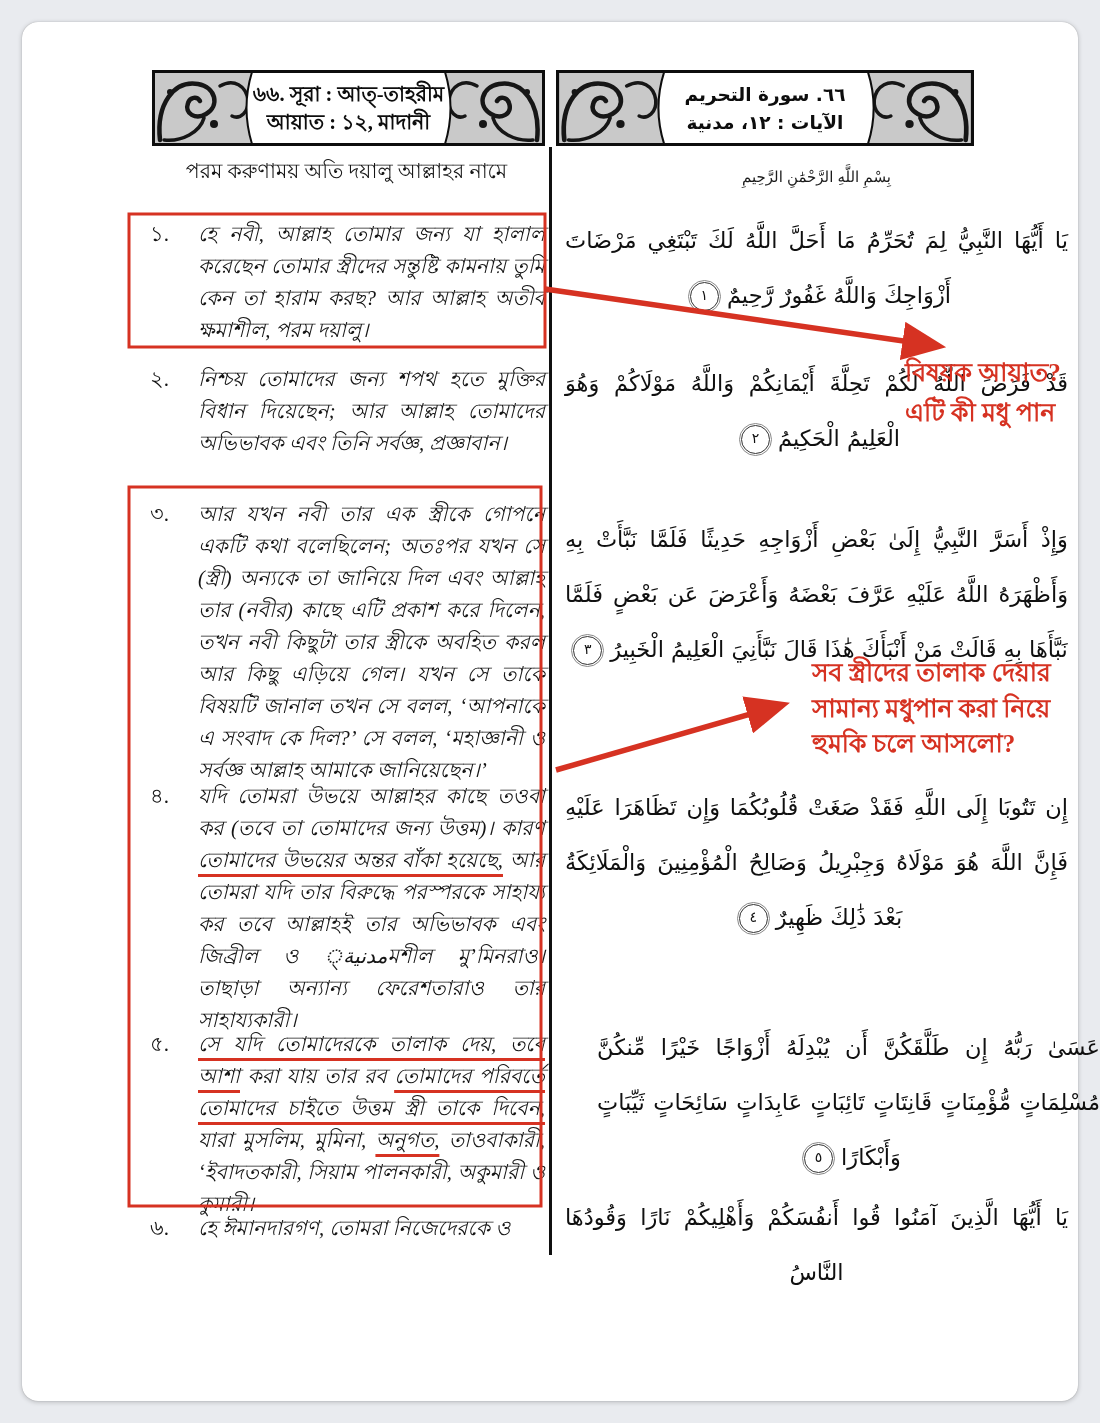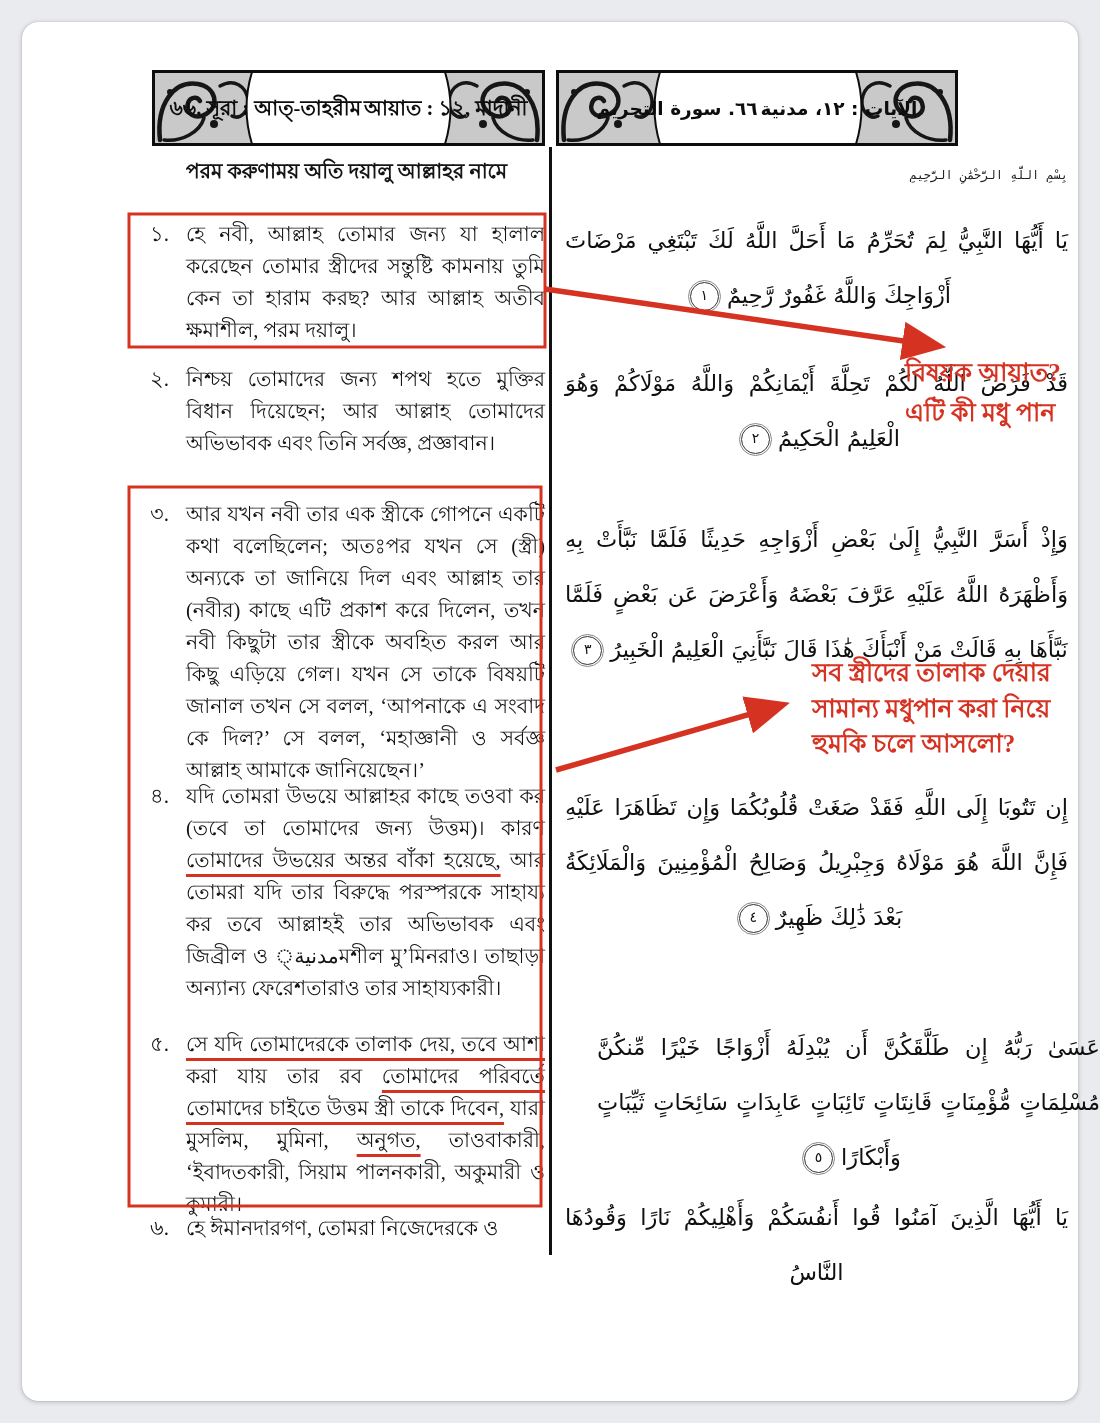--- a/index.html
+++ b/index.html
@@ -12,43 +12,43 @@
   #stage{position:relative;width:1100px;height:1423px;background:var(--bg);overflow:hidden;}
   .card{
     position:absolute;left:22px;top:22px;width:1056px;height:1379px;
     background:#ffffff;border-radius:16px;
     box-shadow:0 1px 5px rgba(0,0,0,.22), 0 0 1px rgba(0,0,0,.3);
   }
   
   .hdr{position:absolute;height:76px;}
   .hdr svg{position:absolute;inset:0;width:100%;height:100%;}
   .hdr .hdr-text{
-    position:absolute;inset:0;display:flex;flex-direction:row;
+    position:absolute;inset:0;display:flex;flex-direction:column;
     align-items:center;justify-content:center;gap:3px;z-index:2;
   }
   #hdr-left{left:152px;top:70px;width:393px;}
-  #hdr-right{left:556px;top:70px;width:402px;}
+  #hdr-right{left:556px;top:70px;width:402px;padding-left:16px;}
   .hdr-line{font-weight:bold;color:#0d0d0d;font-size:20.5px;line-height:25px;white-space:nowrap;}
   #hdr-right .hdr-line{font-family:"DejaVu Sans",sans-serif;font-size:18.5px;direction:rtl;}
   
   .bn-basmala{
     position:absolute;left:148px;top:156px;width:397px;text-align:center;
-    font-size:20.5px;font-weight:bold;color:var(--ink);
+    font-size:20.5px;font-weight:normal;color:var(--ink);
   }
   .ar-bismillah{
-    position:absolute;left:565px;top:168px;width:503px;text-align:right;
-    font-size:12px;color:#1b1b1b;direction:rtl;font-family:Liberation Mono, monospace;
+    position:absolute;left:565px;top:168px;width:503px;text-align:center;
+    font-size:15px;color:#1b1b1b;direction:rtl;font-family:Liberation Sans, sans-serif;
   }
   
   .divider{position:absolute;left:549px;top:147px;width:3px;height:1108px;background:#101010;}
   
   #bn-verses{position:absolute;left:148px;top:0;width:397px;}
   .bn-verse{position:absolute;left:0;width:397px;}
   .bn-num{position:absolute;left:2px;top:0;font-size:21px;color:var(--ink);}
-  .bn-body{margin-left:38px;font-size:20.5px;line-height:32px;text-align:justify;color:var(--ink);}
+  .bn-body{margin-left:50px;font-size:20.5px;line-height:32px;text-align:justify;color:var(--ink);font-style:italic;}
   .red-underline{
     text-decoration:underline;
     text-decoration-color:var(--red);
     text-decoration-thickness:3px;
     text-underline-offset:7px;
   }
   
   #ar-verses{position:absolute;left:565px;top:0;width:503px;}
   .ar-verse{
     position:absolute;left:0;width:503px;direction:rtl;

